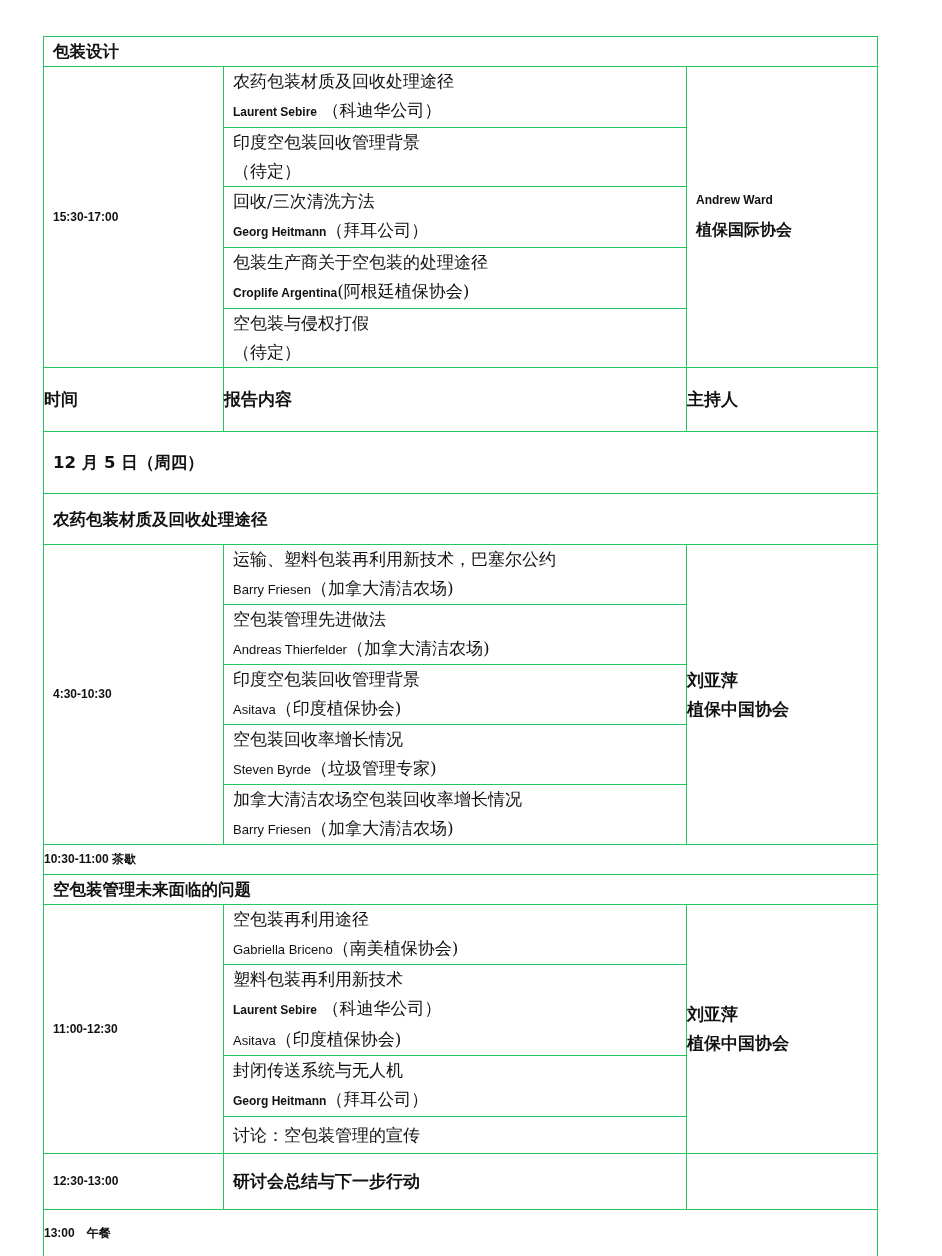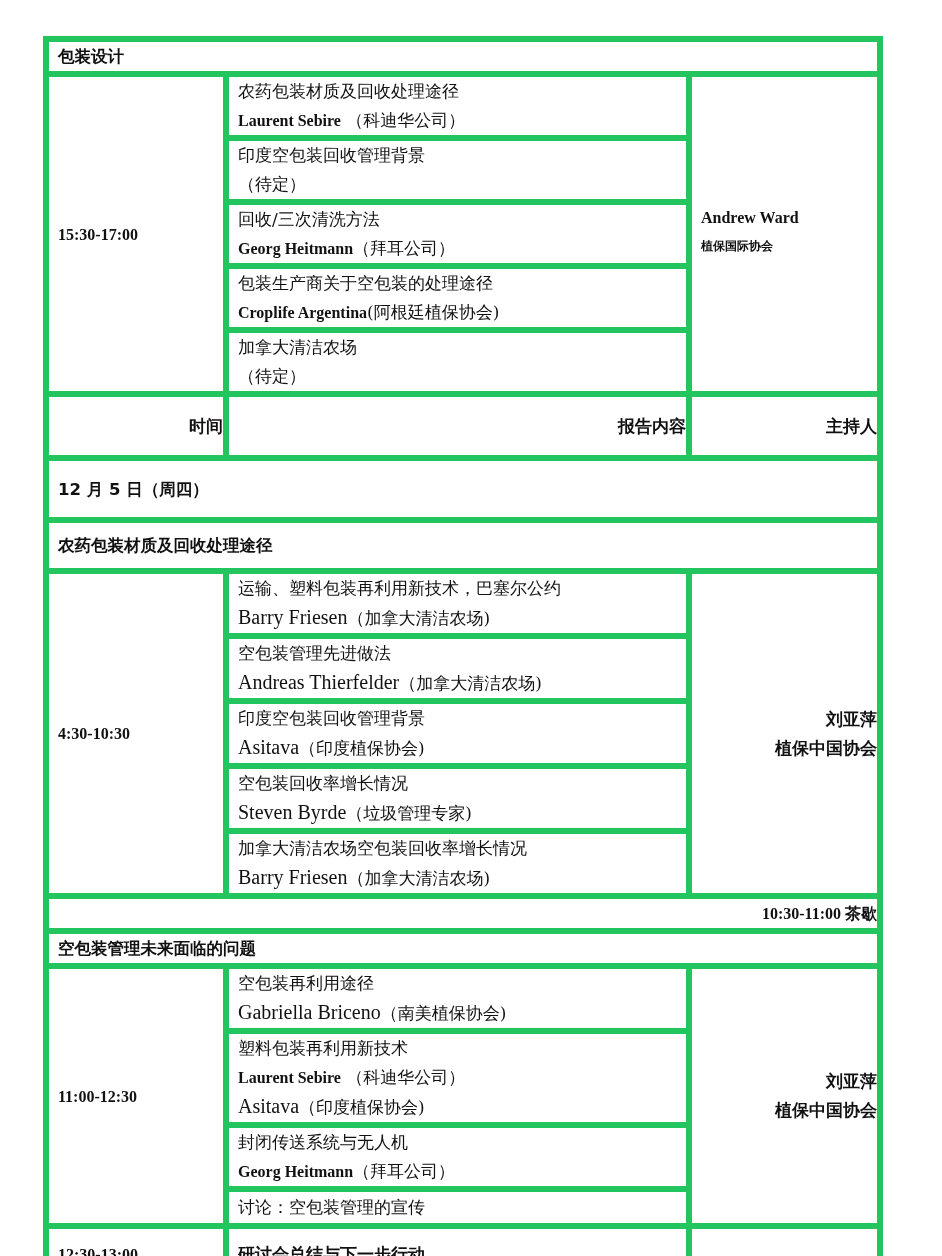--- a/index.html
+++ b/index.html
@@ -1,24 +1,24 @@
 <!DOCTYPE html>
 <html><head>
 <meta charset="utf-8">
 <style>
   html, body { margin:0; padding:0; background:#ffffff; }
   body { width:942px; height:1256px; position:relative; font-family:"DejaVu Serif", serif; color:#111; }
   .page { position:absolute; left:43px; top:36px; width:834px; }
   table { border-collapse:collapse; width:834px; table-layout:fixed; }
-  td { border:6px solid #22c55e; padding:0; vertical-align:middle; font-size:17px; line-height:29px; }
+  td { border:1px solid #22c55e; padding:0; vertical-align:middle; font-size:17px; line-height:29px; }
   .bold { font-weight:bold; font-family:"DejaVu Sans", sans-serif; }
-  .mono-b { font-family:Liberation Serif, serif; font-weight:bold; font-size:16px; }
-  .mono { font-family:Liberation Serif, serif; font-size:20px; }
+  .mono-b { font-family:Liberation Sans, sans-serif; font-weight:bold; font-size:12px; }
+  .mono { font-family:Liberation Sans, sans-serif; font-size:13px; }
   .pad { padding-left:9px; }
-  .center { text-align:right; }
+  .center { text-align:left; }
   .sect { font-weight:bold; font-family:"DejaVu Sans", sans-serif; font-size:16.5px; }
   .sub { padding-left:9px; }
   .sub .l1 { display:block; }
   .sub .l2 { display:block; }
 </style>
 </head>
 <body>
 
 <div class="page">
 <table>
@@ -33,21 +33,21 @@
     <td colspan="3" class="pad sect">包装设计</td>
   </tr>
   <tr style="height:57px">
     <td rowspan="5" class="pad mono-b">15:30-17:00</td>
     <td class="sub">
       <span class="l1">农药包装材质及回收处理途径</span>
       <span class="l2"><b class="mono-b">Laurent Sebire</b><span> （科迪华公司）</span></span>
     </td>
     <td rowspan="5" class="pad" style="padding-bottom:4px">
       <span class="mono-b" style="display:block">Andrew Ward</span>
-      <span class="bold" style="display:block;font-size:12px">植保国际协会</span>
+      <span class="bold" style="display:block;font-size:16px">植保国际协会</span>
     </td>
   </tr>
   <tr style="height:58px">
     <td class="sub">
       <span class="l1">印度空包装回收管理背景</span>
       <span class="l2">（待定）</span>
     </td>
   </tr>
   <tr style="height:57px">
     <td class="sub">
@@ -56,21 +56,21 @@
     </td>
   </tr>
   <tr style="height:58px">
     <td class="sub">
       <span class="l1">包装生产商关于空包装的处理途径</span>
       <span class="l2"><b class="mono-b">Croplife Argentina</b><span>(阿根廷植保协会)</span></span>
     </td>
   </tr>
   <tr style="height:57px">
     <td class="sub">
-      <span class="l1">加拿大清洁农场</span>
+      <span class="l1">空包装与侵权打假</span>
       <span class="l2">（待定）</span>
     </td>
   </tr>
 
   <tr style="height:64px">
     <td class="center bold">时间</td>
     <td class="center bold">报告内容</td>
     <td class="center bold">主持人</td>
   </tr>
 

